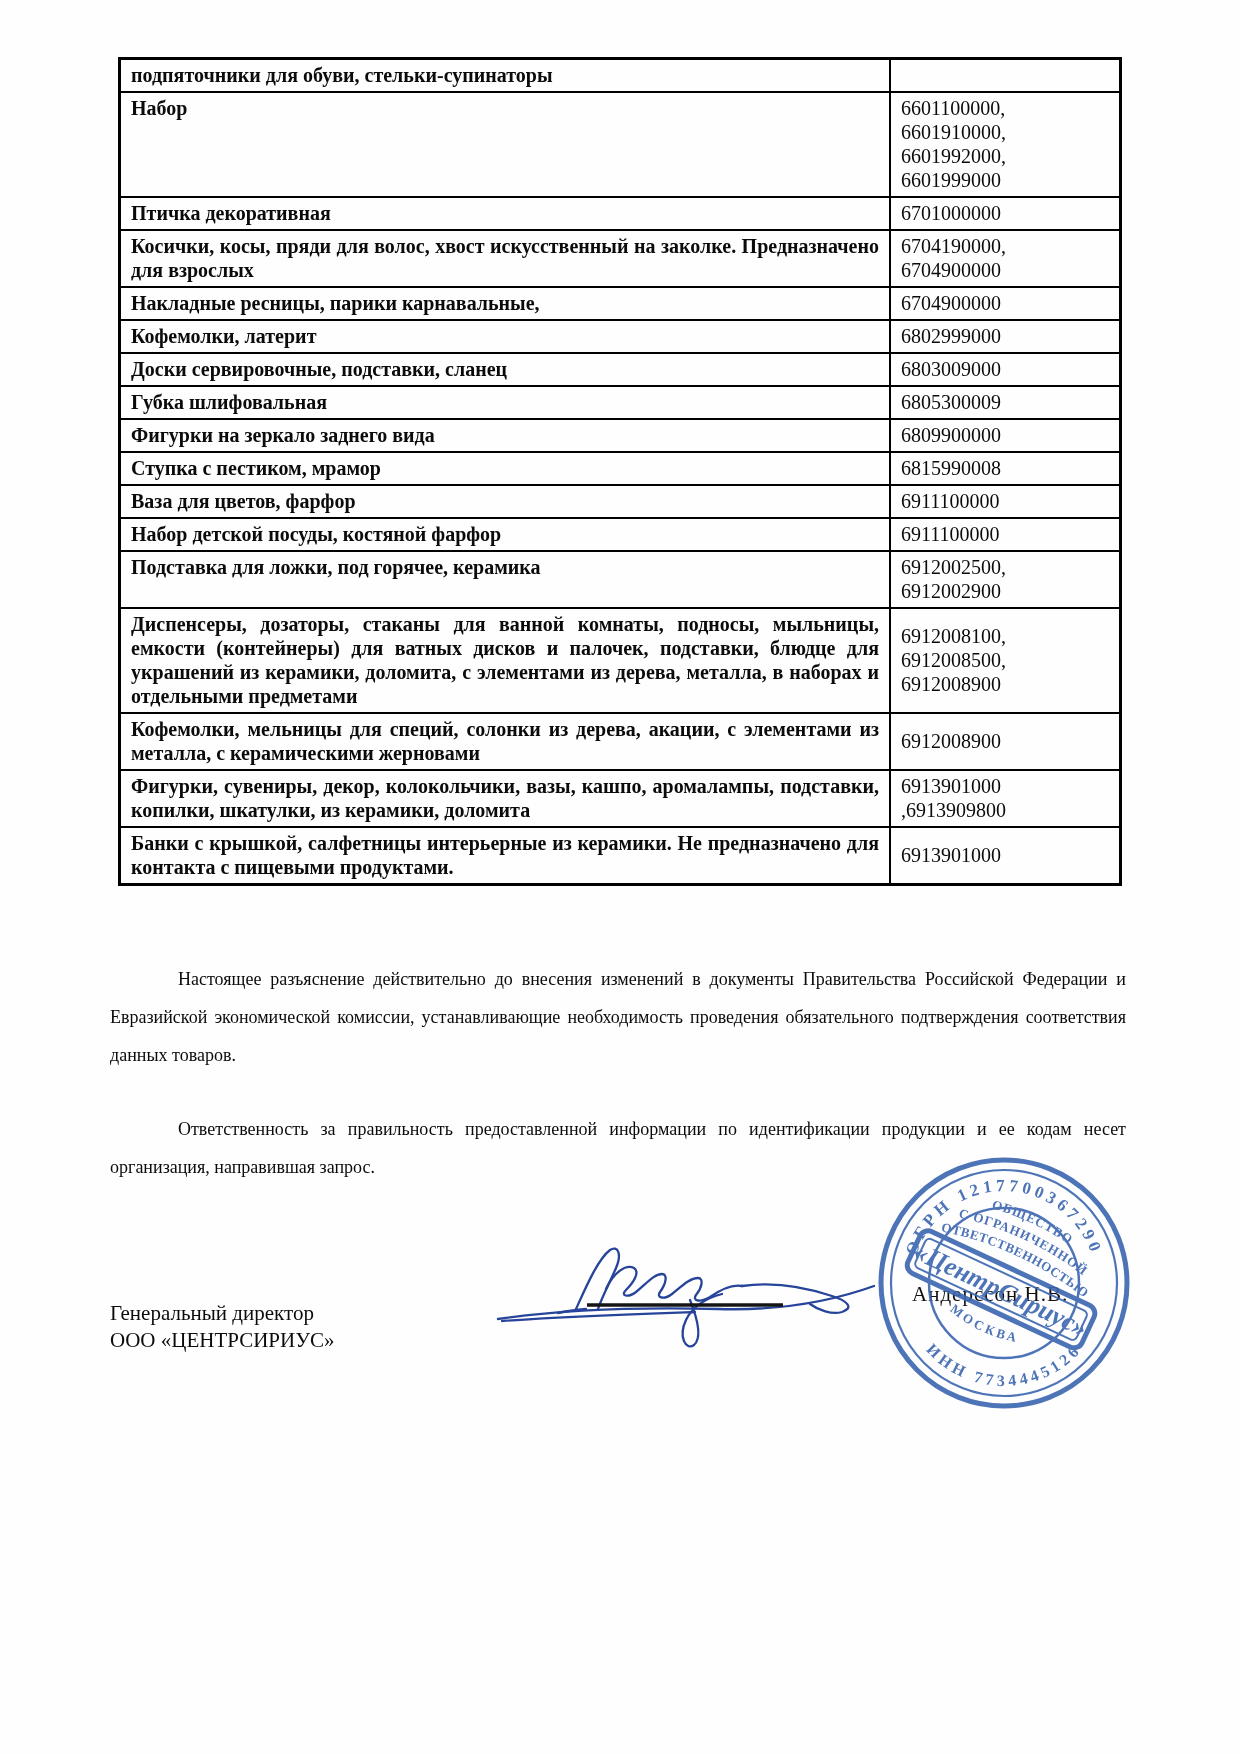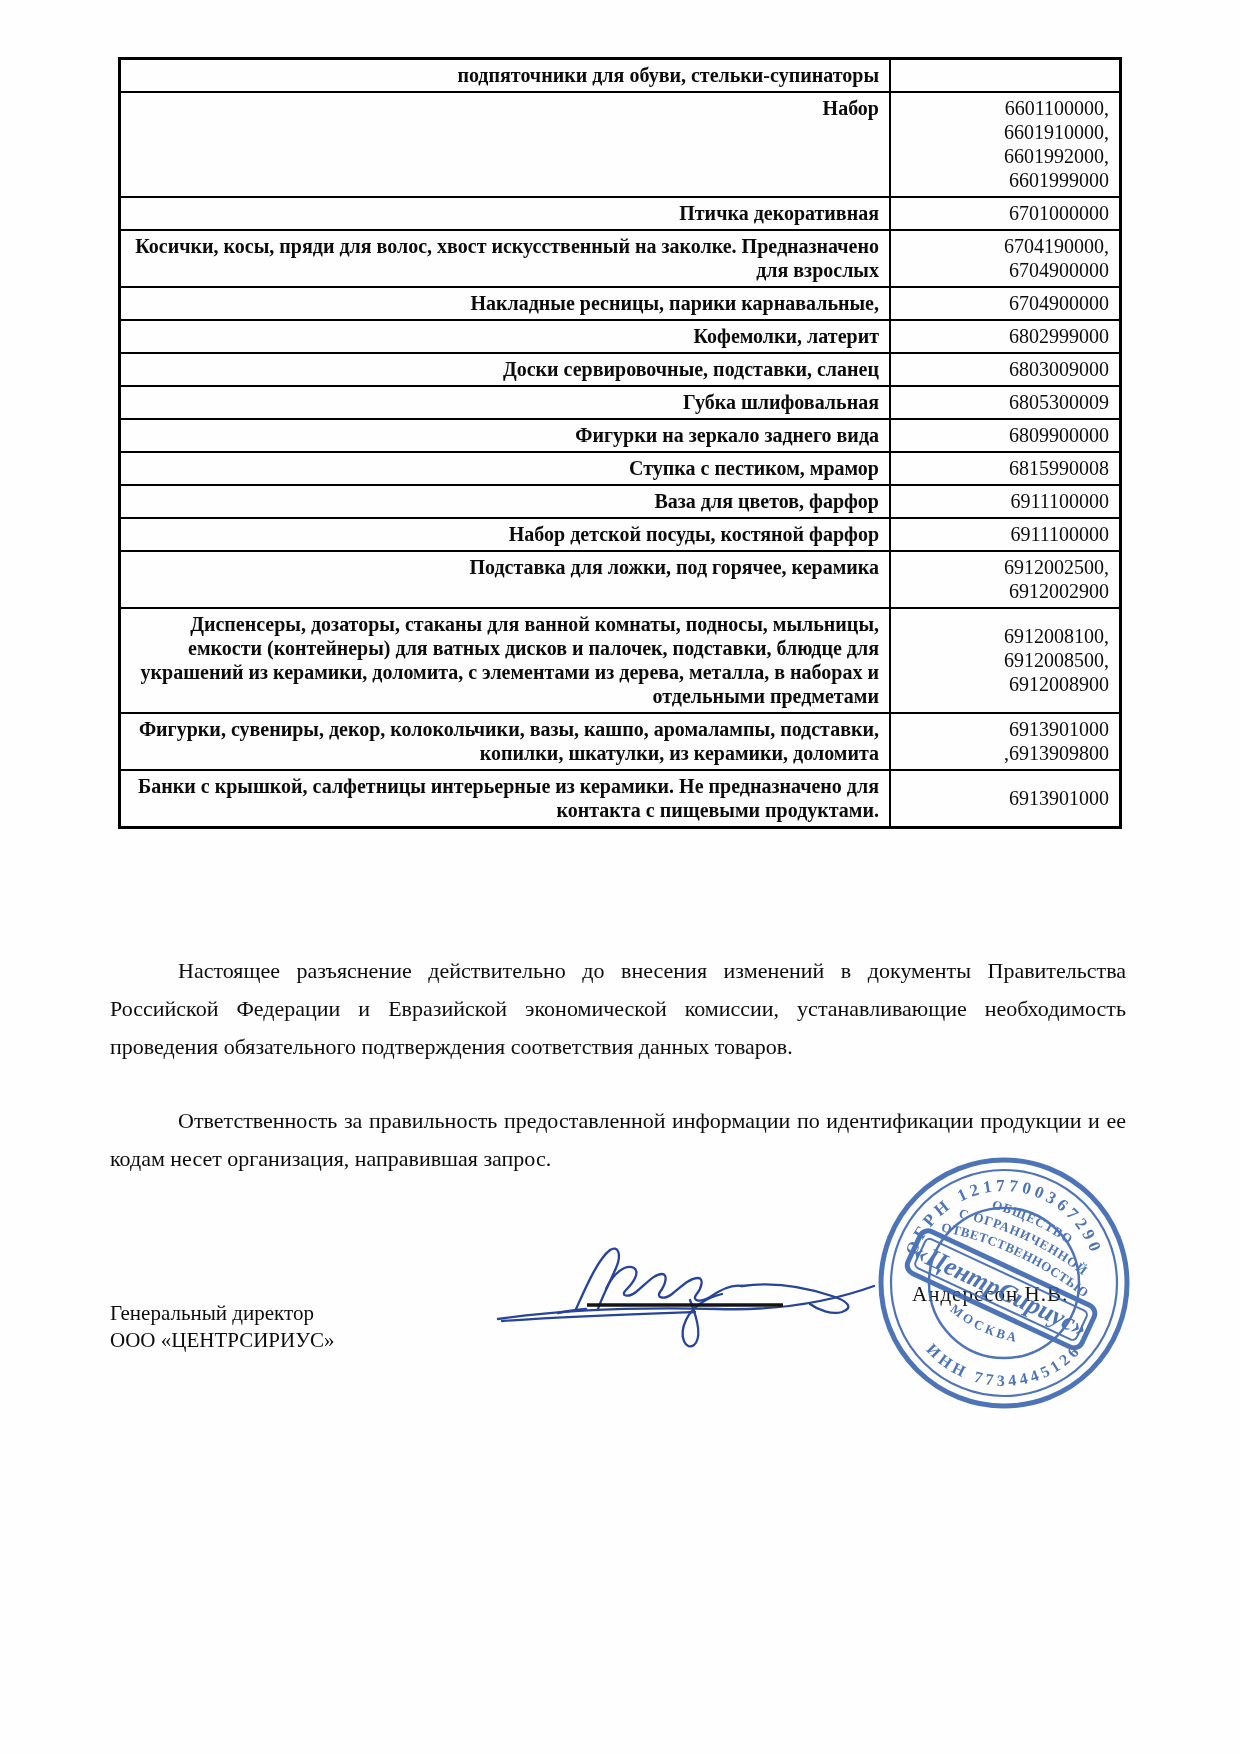--- a/index.html
+++ b/index.html
@@ -21,21 +21,20 @@
     width: 1004px;
     border-collapse: collapse;
     border: 3px solid #000;
     table-layout: fixed;
   }
   table.goods-table td {
     border: 2px solid #000;
     font-size: 20px;
     line-height: 24px;
     padding: 3px 10px 4px 10px;
-    text-align: right;
   }
   td.desc {
     width: 748px;
     text-align: justify;
     vertical-align: top;
     font-weight: bold;
   }
   td.codes {
     vertical-align: middle;
     white-space: pre-line;
@@ -43,24 +42,24 @@
   }
 
   
   .body-text {
     position: absolute;
     left: 110px;
     top: 952px;
     width: 1016px;
   }
   .body-text p {
-    margin: 0 0 36px 0;
+    margin: 8px 0 36px 0;
     text-indent: 68px;
     text-align: justify;
-    font-size: 22px;
+    font-size: 18px;
     line-height: 38px;
   }
 
   
   .sig-title {
     position: absolute;
     left: 110px;
     top: 1300px;
     font-size: 21px;
     line-height: 27px;
@@ -154,20 +153,24 @@
       <tr>
         <td class="desc">Подставка для ложки, под горячее, керамика</td>
         <td class="codes">6912002500,
 6912002900</td>
       </tr>
       <tr>
         <td class="desc">Диспенсеры, дозаторы, стаканы для ванной комнаты, подносы, мыльницы, емкости (контейнеры) для ватных дисков и палочек, подставки, блюдце для украшений из керамики, доломита, с элементами из дерева, металла, в наборах и отдельными предметами</td>
         <td class="codes">6912008100,
 6912008500,
 6912008900</td>
+      </tr>
+      <tr>
+        <td class="desc">Кофемолки, мельницы для специй, солонки из дерева, акации, с элементами из металла, с керамическими жерновами</td>
+        <td class="codes">6912008900</td>
       </tr>
       <tr>
         <td class="desc">Фигурки, сувениры, декор, колокольчики, вазы, кашпо, аромалампы, подставки, копилки, шкатулки, из керамики, доломита</td>
         <td class="codes">6913901000
 ,6913909800</td>
       </tr>
       <tr>
         <td class="desc">Банки с крышкой, салфетницы интерьерные из керамики. Не предназначено для контакта с пищевыми продуктами.</td>
         <td class="codes">6913901000</td>
       </tr>

